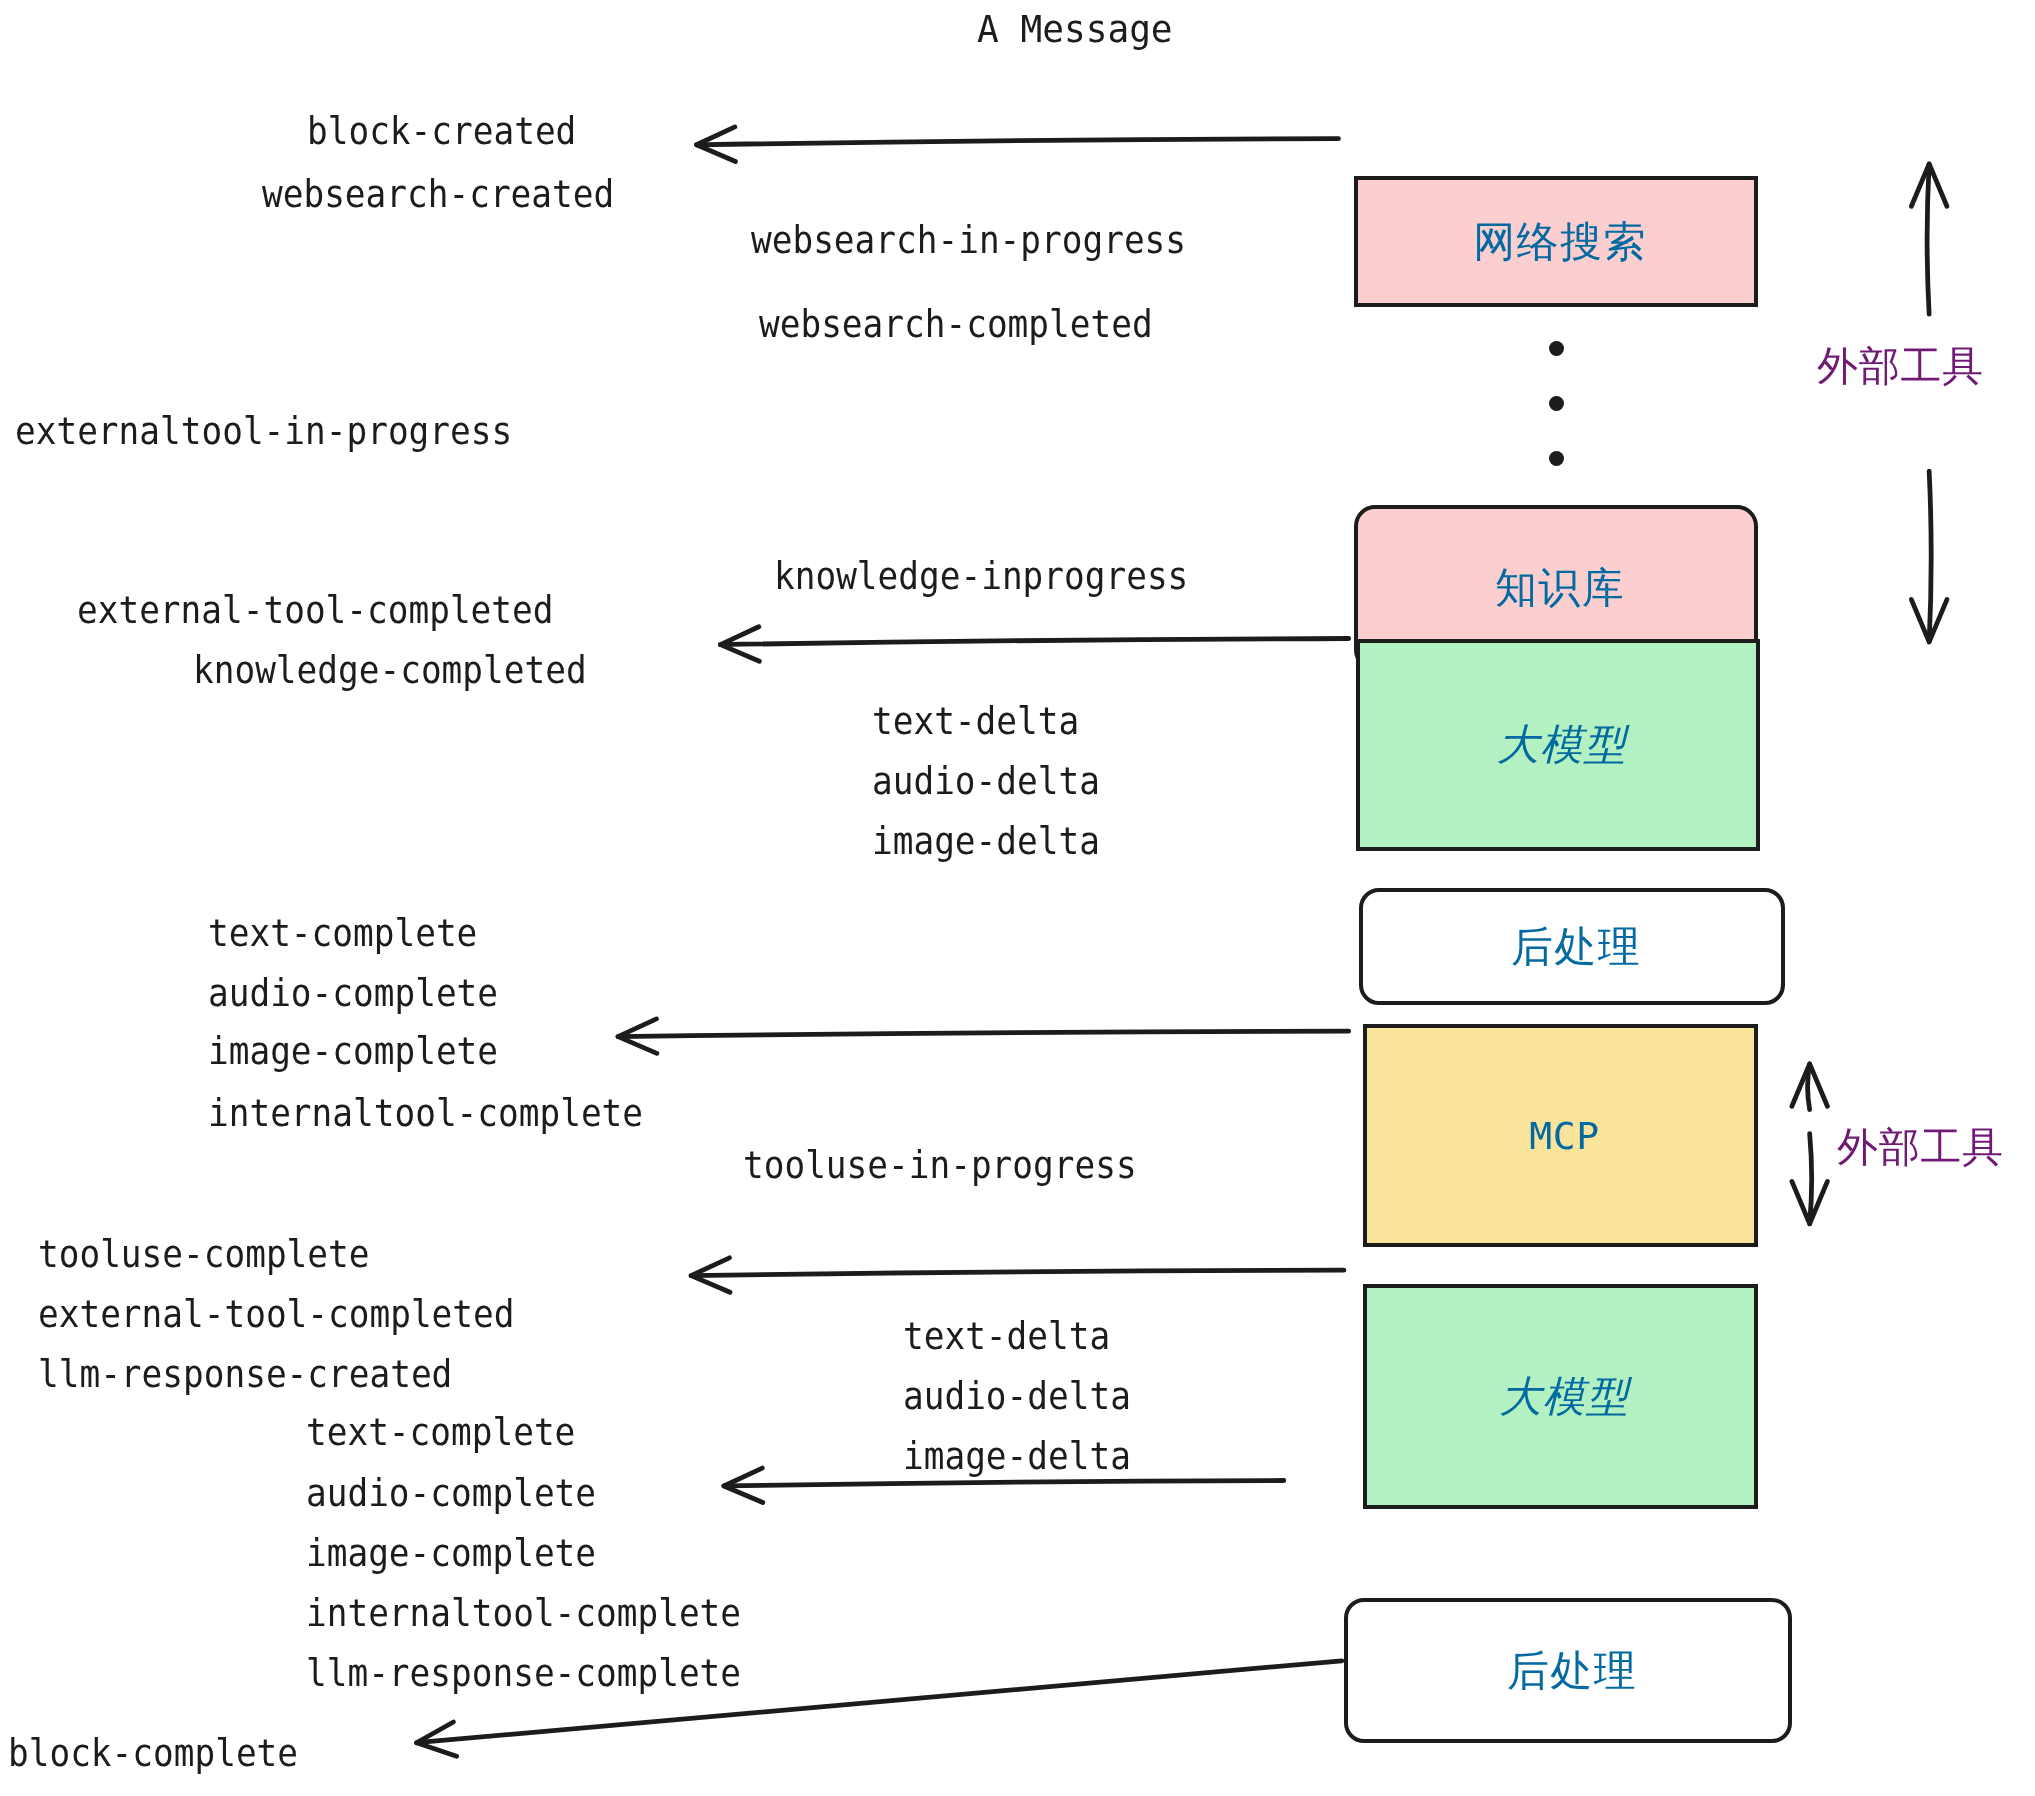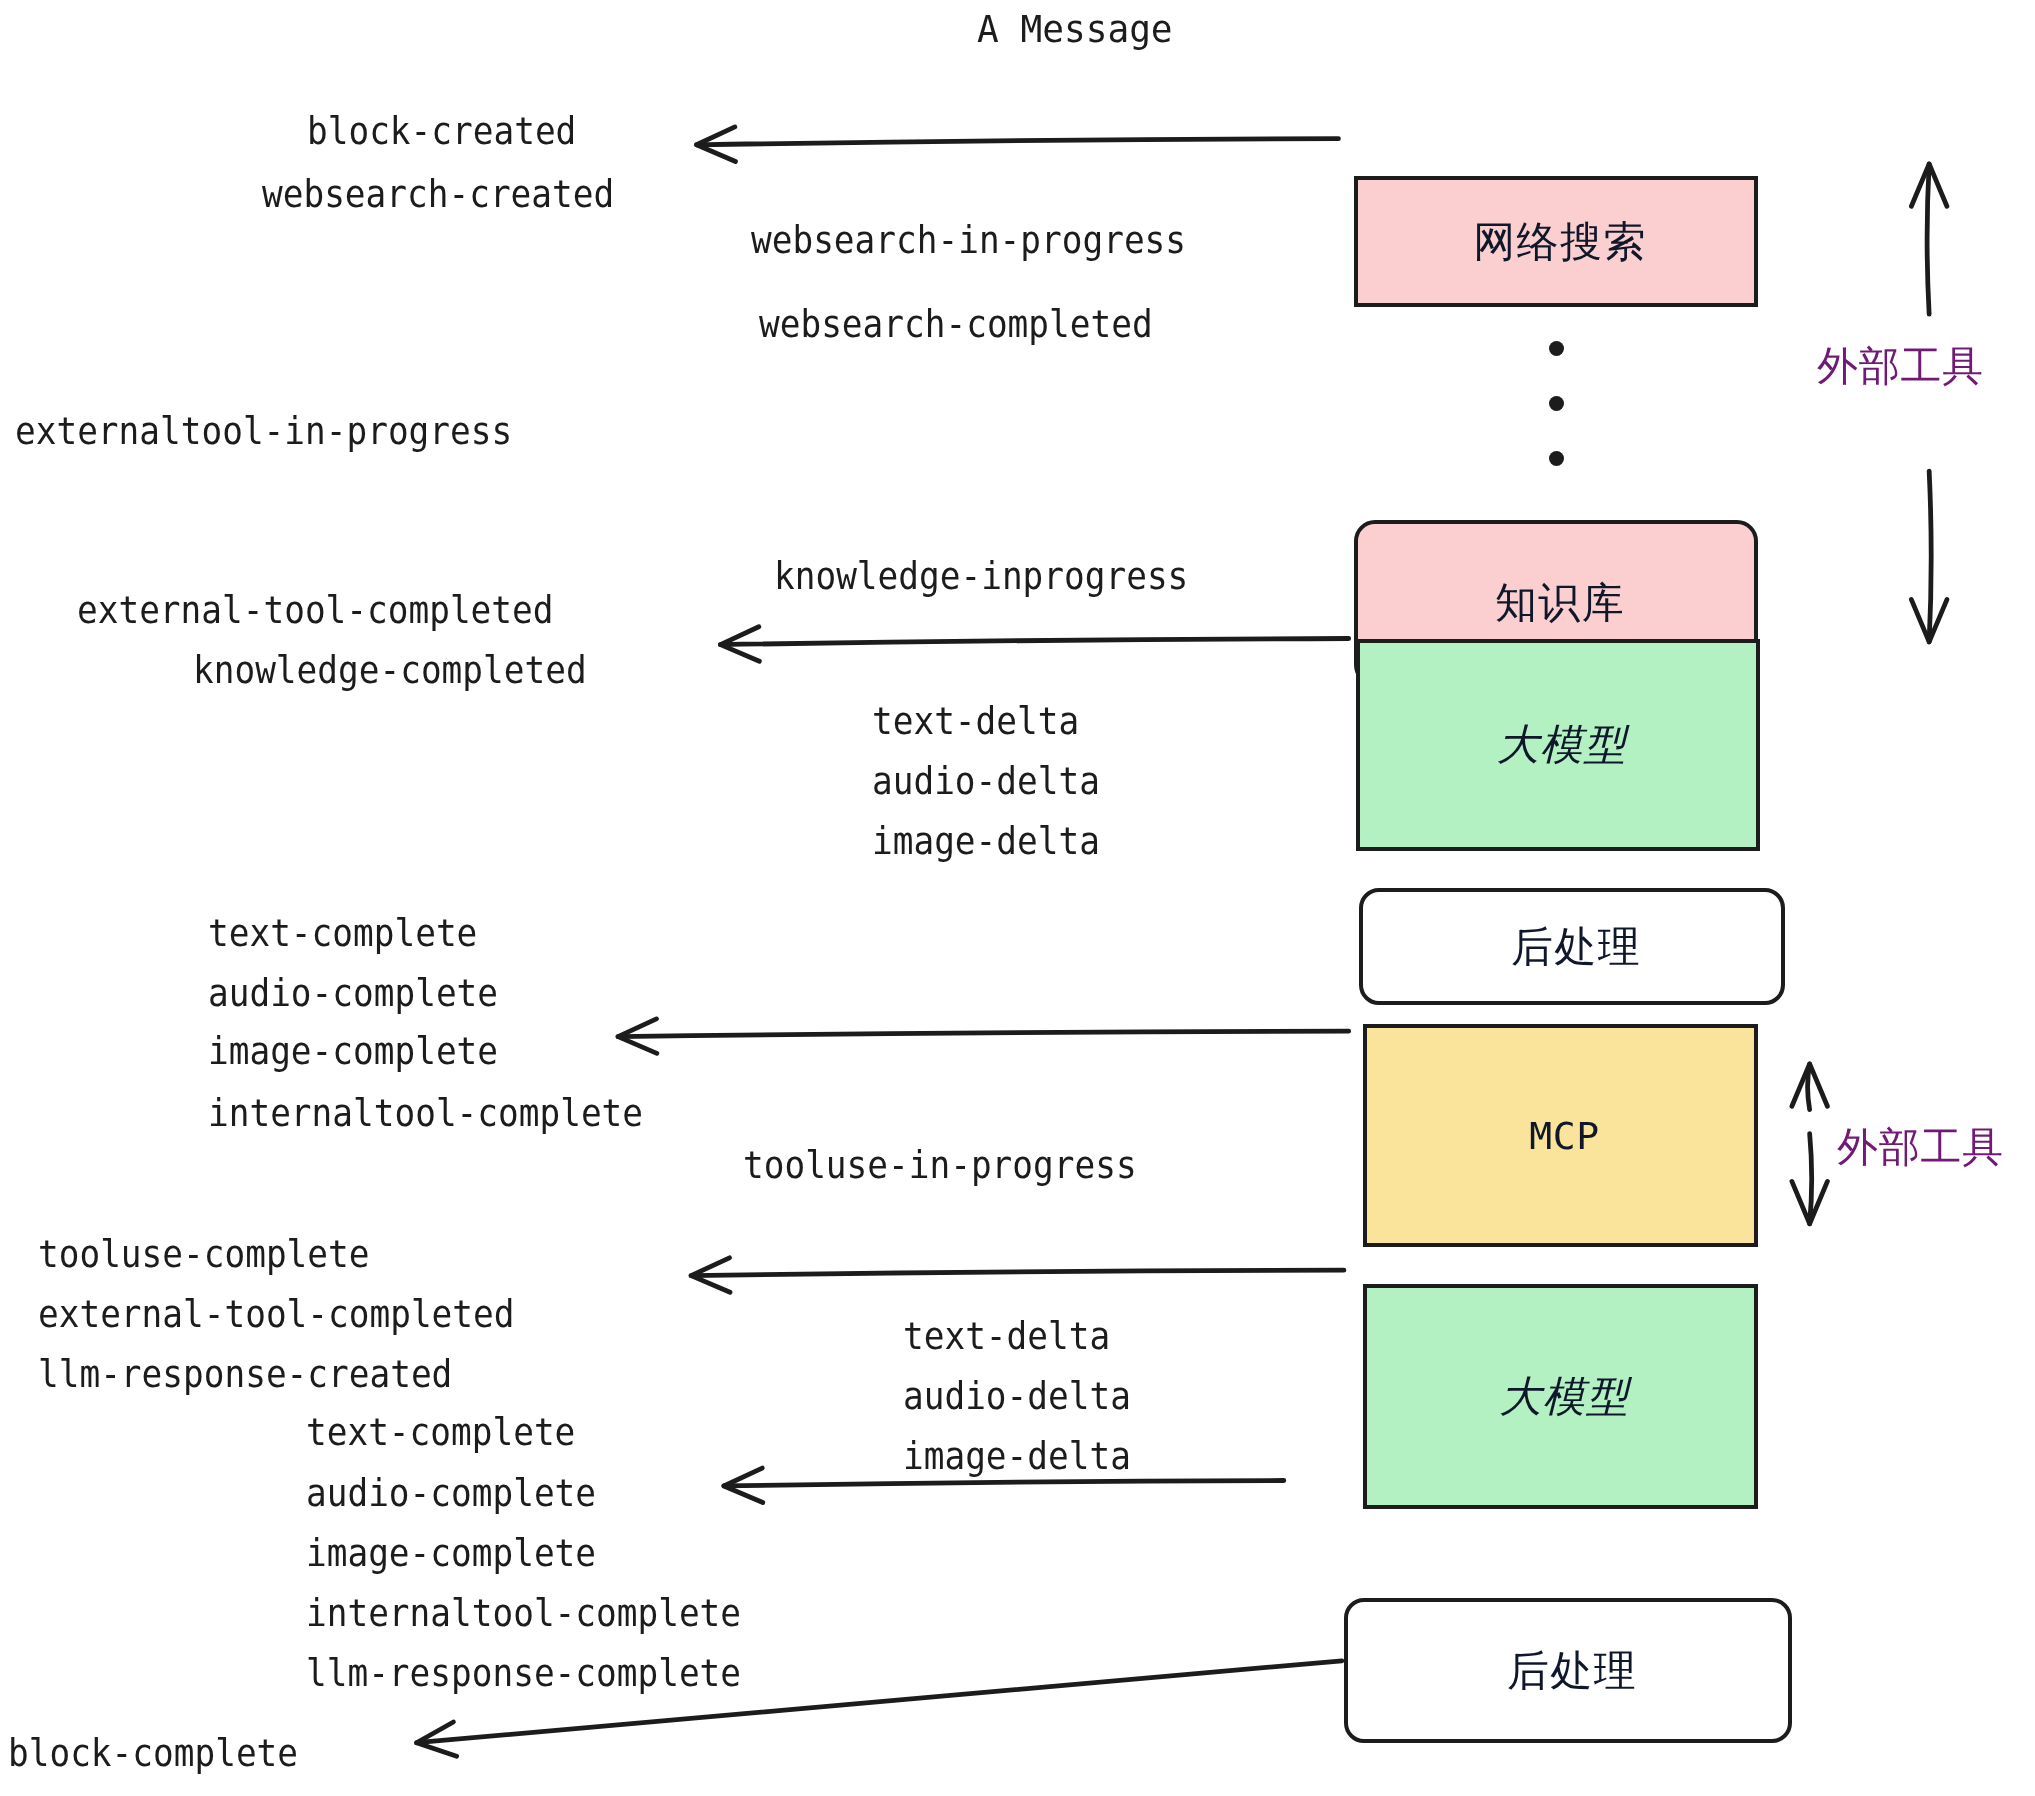--- a/index.html
+++ b/index.html
@@ -43,21 +43,21 @@
 
   
   .box {
     position: absolute;
     box-sizing: border-box;
     border: 4.1px solid #1c1c1c;
     display: flex;
     align-items: center;
     justify-content: center;
     font-family: "DejaVu Sans", "Liberation Sans", sans-serif;
-    color: #0f172a;
+    color: #0369a1;
     font-size: 42px;
     letter-spacing: 1.4px;
     padding-left: 8px;
   }
   .box.pink  { background: #fbcfcf; }
   .box.green { background: #b3f0c2; font-style: italic; }
   .box.yellow{ background: #fae39a; }
   .box.white { background: #ffffff; border-radius: 20px; }
   .box.mcp-label {
     font-family: "DejaVu Sans Mono", "Liberation Mono", monospace;
@@ -106,21 +106,21 @@
 </style>
 </head>
 <body>
 
 <div id="canvas">
 
   <div class="title" style="left:977px; top:6.8px;">A Message</div>
 
   <div id="boxes-layer">
       <div class="box pink" style="left: 1354px; top: 176px; width: 404px; height: 131px;">网络搜索</div>
-      <div class="box pink" style="left: 1354px; top: 520px; width: 404px; height: 166px; border-radius: 21px;">知识库</div>
+      <div class="box pink" style="left: 1354px; top: 505px; width: 404px; height: 166px; border-radius: 21px;">知识库</div>
       <div class="box green" style="left: 1356px; top: 639px; width: 404px; height: 212px;">大模型</div>
       <div class="box white" style="left: 1359px; top: 888px; width: 426px; height: 117px;">后处理</div>
       <div class="box yellow mcp-label" style="left: 1363px; top: 1024px; width: 395px; height: 223px;">MCP</div>
       <div class="box green" style="left: 1363px; top: 1284px; width: 395px; height: 225px;">大模型</div>
       <div class="box white" style="left: 1344px; top: 1598px; width: 448px; height: 145px;">后处理</div>
     </div>
   <div id="dots-layer">
       <div class="dots" style="left: 1549px; top: 341px;">
         <i></i>
         <i></i>

